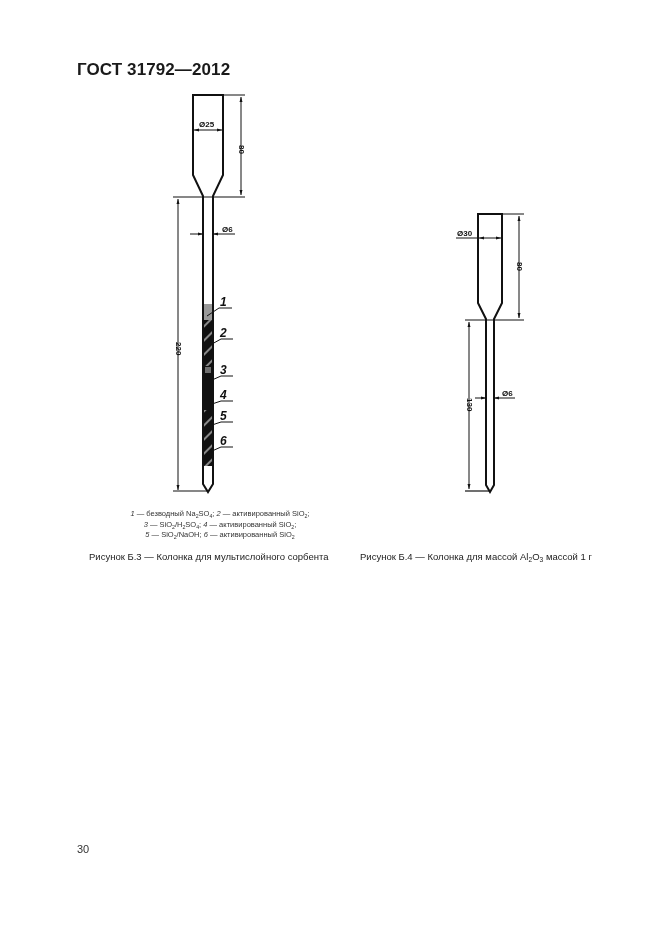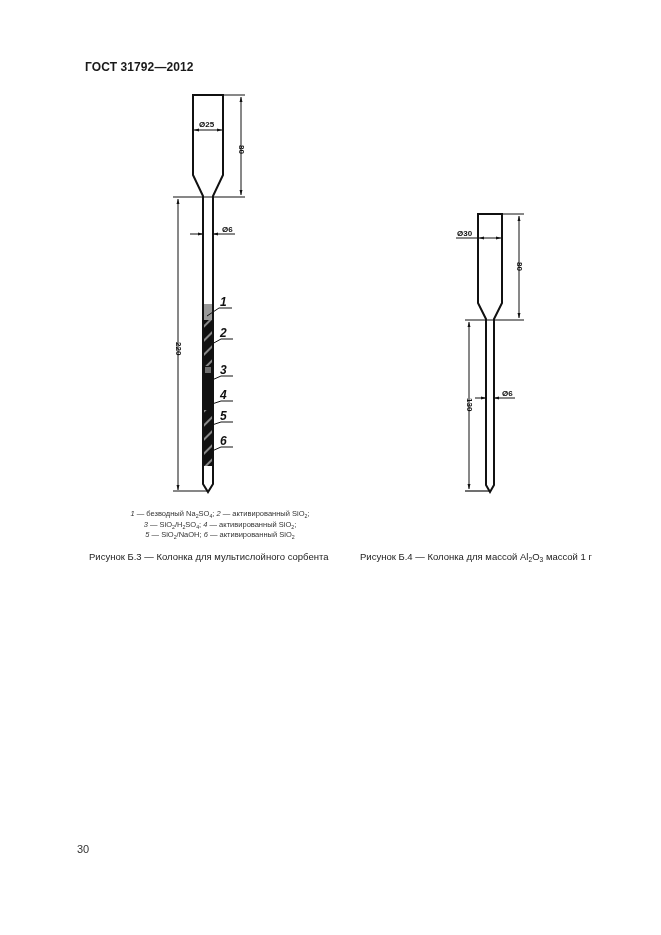--- a/index.html
+++ b/index.html
@@ -1,18 +1,18 @@
 <!DOCTYPE html>
 <html><head>
 <meta charset="utf-8">
 <style>
   html, body { margin: 0; padding: 0; background: #ffffff; }
   body { width: 661px; height: 935px; position: relative; overflow: hidden;
          font-family: "Liberation Sans", sans-serif; color: #1a1a1a; }
-  .header { position: absolute; left: 85px; top: 60px; font-size: 12px; font-weight: bold; letter-spacing: 0.1px; }
+  .header { position: absolute; left: 77px; top: 60px; font-size: 17px; font-weight: bold; letter-spacing: 0.1px; }
   .page-num { position: absolute; left: 77px; top: 843px; font-size: 11px; color: #333; }
   svg.fig { position: absolute; left: 0; top: 0; }
   .legend { position: absolute; left: 100px; top: 509px; width: 240px; text-align: center;
             font-size: 7.5px; line-height: 10.5px; color: #333; }
   .legend i { font-style: italic; }
   .cap { position: absolute; top: 551px; font-size: 9.5px; color: #222; white-space: nowrap; }
   .cap3 { left: 89px; }
   .cap4 { left: 360px; }
   sub { font-size: 70%; vertical-align: -2px; line-height: 0; }
   .dim { font-family: "Liberation Sans", sans-serif; font-weight: bold; font-size: 8px; fill: #111; }

